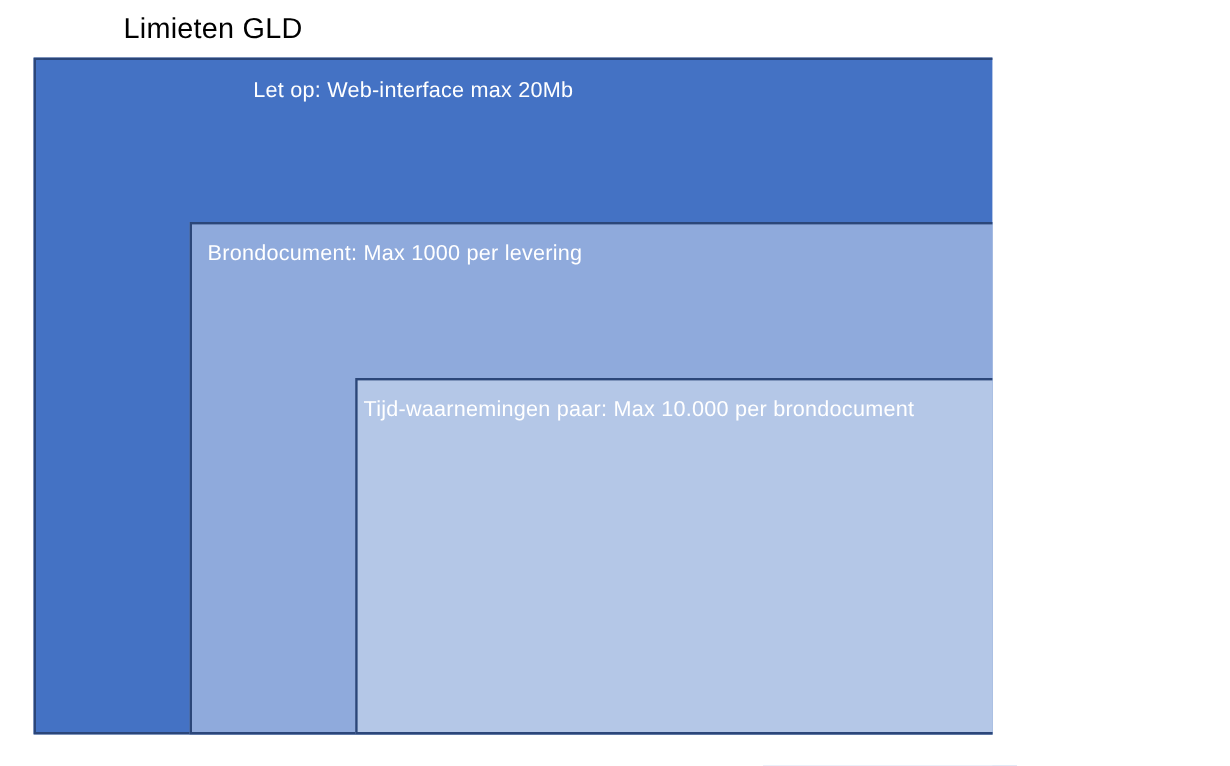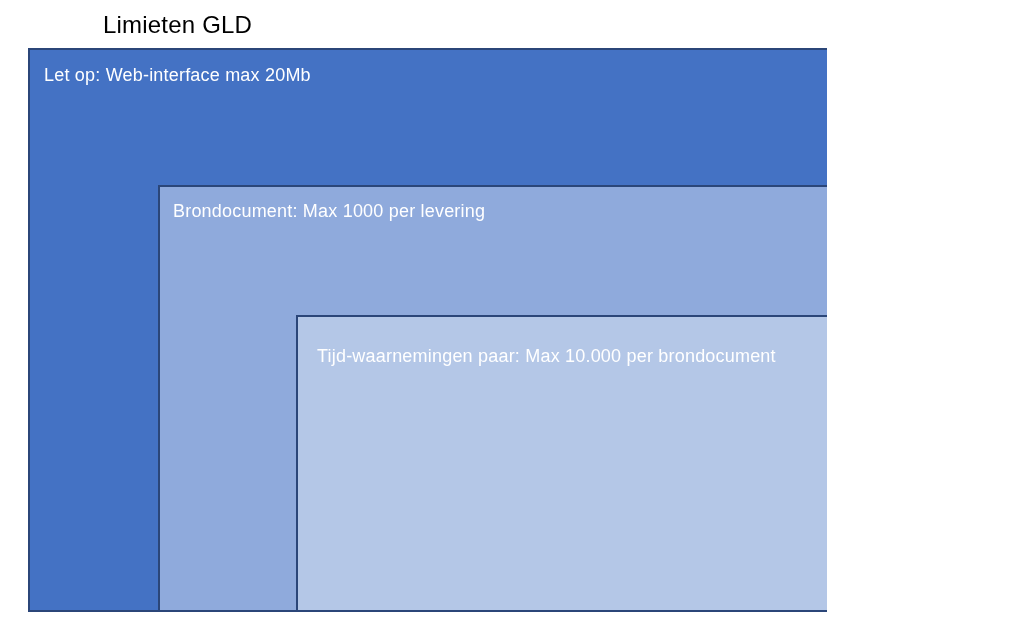--- a/index.html
+++ b/index.html
@@ -55,27 +55,27 @@
     color: #ffffff;
     font-size: 18px;
     line-height: 28px;
     letter-spacing: 0.2px;
     white-space: nowrap;
   }
   .box-outer .box-label {
     padding: 11px 14px;
   }
   .box-outer .line2 {
+    margin-left: 167px;
   }
   .box-middle .box-label {
     padding: 10px 13px;
   }
   .box-inner .box-label {
-    padding: 10px 19px;
-    margin-top: 15px;
+    padding: 10px 5px;
   }
 </style>
 </head>
 <body>
 
 <div class="page">
 
   <div class="diagram-title">Limieten GLD</div>
 
   <div class="box box-outer">

